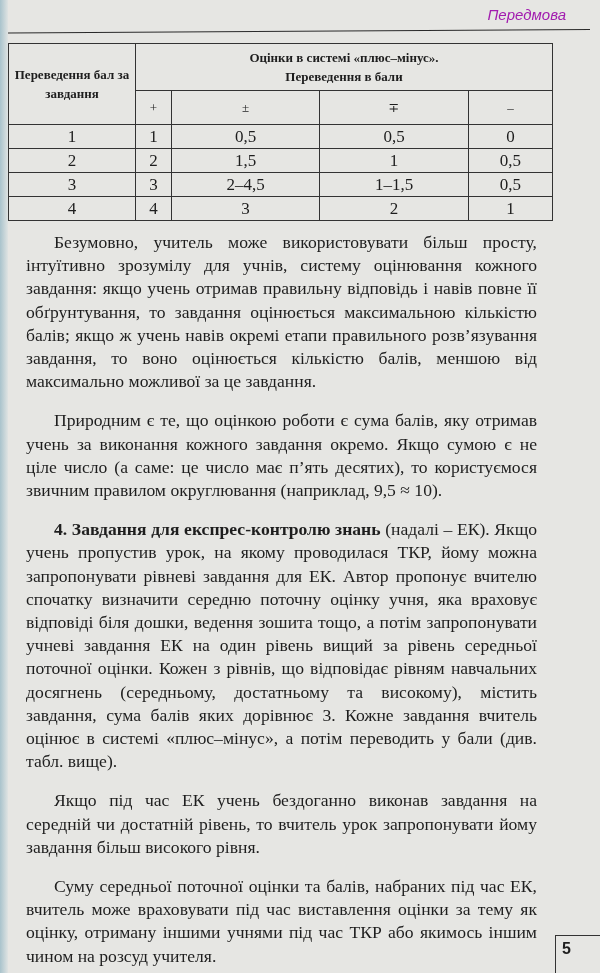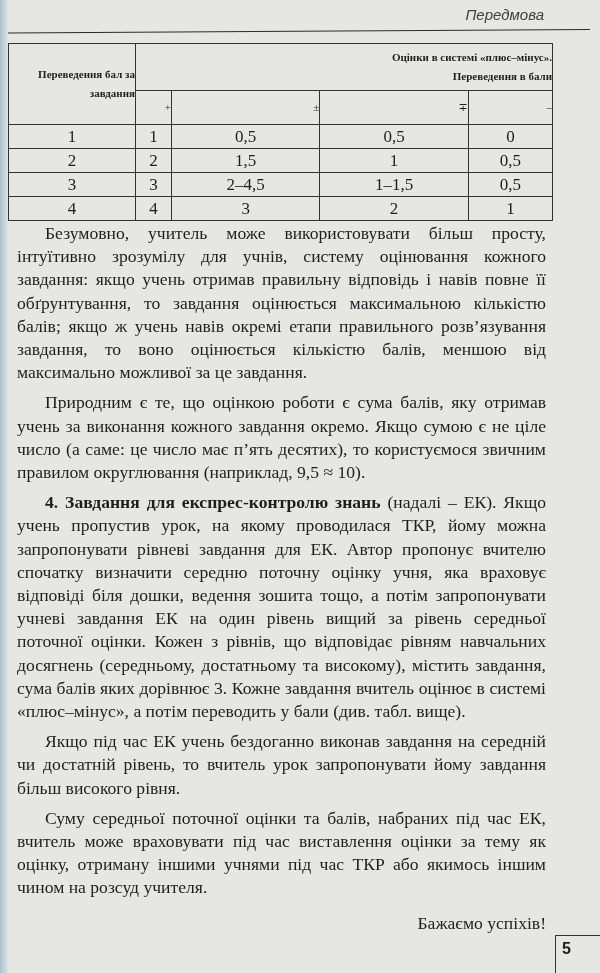--- a/index.html
+++ b/index.html
@@ -11,54 +11,54 @@
     position: relative;
   }
   .spine {
     position: absolute; left: 0; top: 0; width: 8px; height: 973px;
     background: linear-gradient(to right, #a9c3cc, #dfe3e2);
   }
   .header {
     position: absolute; left: 0; top: 0; width: 600px; height: 30px;
   }
   .header-title {
-    position: absolute; right: 56px; top: 6px;
+    position: absolute; right: 34px; top: 6px;
     font-family: "Liberation Sans", "DejaVu Sans", sans-serif;
-    font-style: italic; font-size: 15px; color: #404040;
+    font-style: italic; font-size: 15px; color: #a21caf;
   }
   .header-rule {
     position: absolute; left: 8px; right: 10px; top: 29px; height: 0;
     border-top: 1.5px solid #2a2a2a;
     transform: rotate(-0.35deg);
     transform-origin: right;
   }
   table.grade {
     position: absolute; left: 8px; top: 43px;
     width: 545px;
     border-collapse: collapse;
     font-family: "Liberation Serif", "DejaVu Serif", serif;
     font-size: 17px;
   }
   table.grade td, table.grade th {
     border: 1.2px solid #333;
     text-align: center;
     padding: 0;
   }
-  table.grade th { font-weight: bold; font-size: 11px; line-height: 19px; text-align: right; }
+  table.grade th { font-weight: bold; font-size: 13px; line-height: 19px; }
   .col-max { width: 126px; }
   .h-top { height: 46px; }
   .h-sym { height: 33px; font-weight: normal !important; }
   table.grade td { height: 23px; }
   .text-block {
     position: absolute; left: 10px; top: 215px; width: 543px;
     font-family: "Liberation Serif", "DejaVu Serif", serif;
     font-size: 17.6px; line-height: 23.2px;
     text-align: justify;
   }
-  .text-block p { margin: 7px; text-indent: 28px; }
+  .text-block p { margin: 16px; text-indent: 28px; }
   .text-block b { font-weight: bold; }
   .wish {
     text-align: right; margin-top: 12px !important; text-indent: 0 !important;
   }
   .page-num-box {
     position: absolute; left: 555px; top: 935px; width: 45px; height: 38px;
     border-left: 1.5px solid #333; border-top: 1.5px solid #333;
   }
   .page-num {
     position: absolute; left: 6px; top: 4px;

